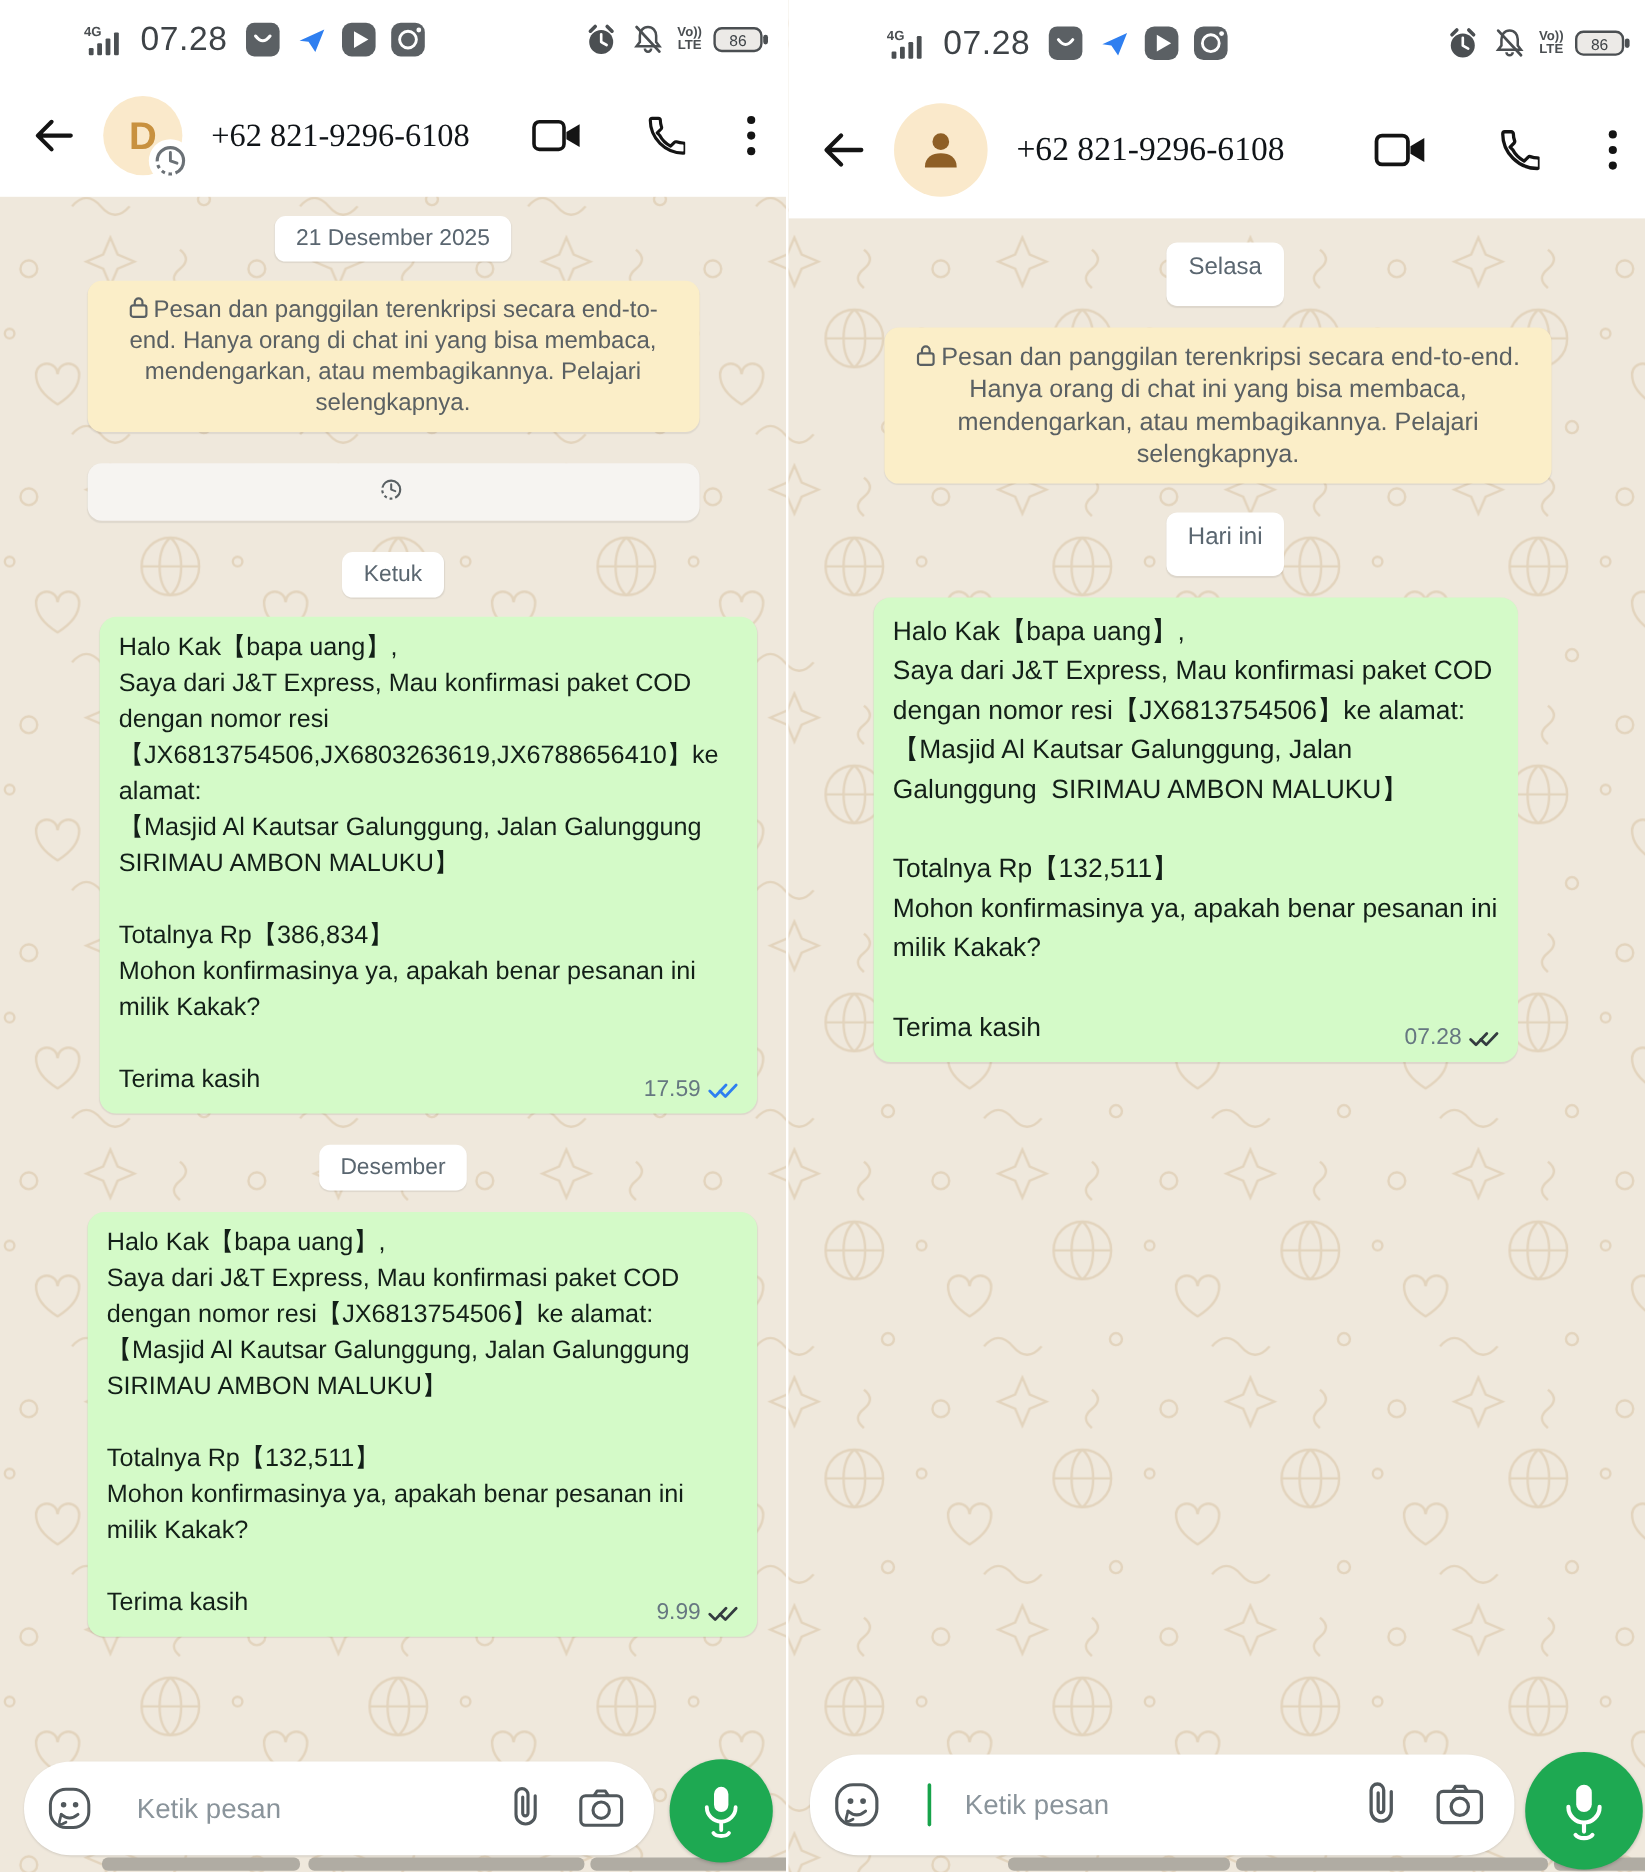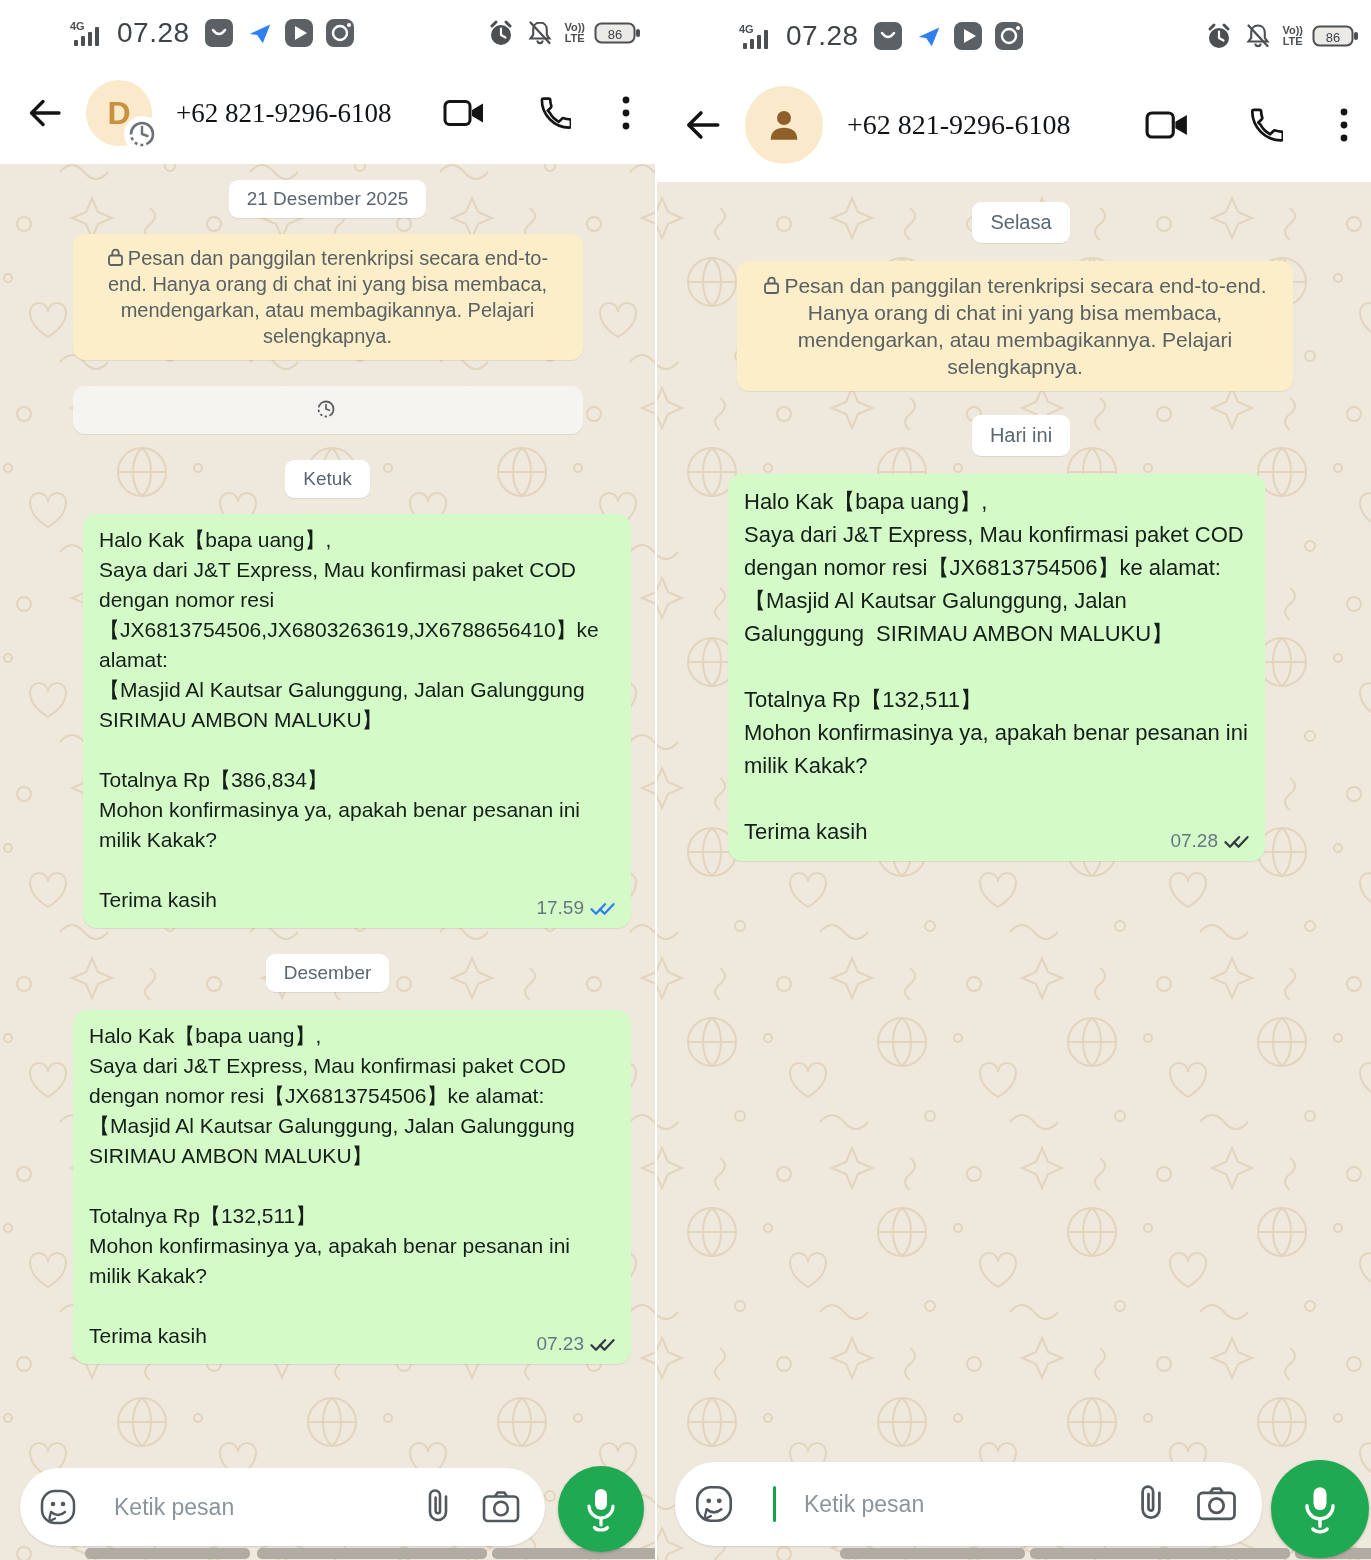--- a/index.html
+++ b/index.html
@@ -32,21 +32,21 @@
   .header-actions{display:flex;align-items:center;gap:50px;padding-left:10px;}
   .panel-right .header-actions{gap:56px;}
   .icon-btn{display:flex;align-items:center;justify-content:center;background:none;border:none;padding:0;cursor:pointer;}
 
   
   .chat-scroll{position:absolute;left:0;right:0;display:flex;flex-direction:column;align-items:center;z-index:2;}
   .panel-left .chat-scroll{top:160px;}
   .panel-right .chat-scroll{top:178px;}
   .chip{background:#ffffff;color:#5a6670;font-size:19px;border-radius:9px;
     padding:0 18px;height:38px;line-height:38px;box-shadow:0 1px 1px rgba(0,0,0,.08);}
-  .panel-right .chip{font-size:20px;height:41px;line-height:41px;margin-left:12px;}
+  .panel-right .chip{font-size:20px;height:53px;line-height:41px;margin-left:12px;}
   .notice{background:#FBEEC8;color:#5a6063;font-size:20px;line-height:26px;text-align:center;
     border-radius:12px;padding:11px 16px;box-shadow:0 1px 1px rgba(0,0,0,.07);}
   .notice-inline-icon{display:inline-block;vertical-align:-2px;margin-right:4px;}
   .panel-left .notice-encrypt{width:478px;margin-top:16px;}
   .panel-right .notice-encrypt{width:524px;margin-top:18px;font-size:21px;line-height:27px;}
   .notice-timer{background:#F6F4F1;width:478px;margin-top:26px;color:#5a6063;}
   .chip-date{margin-top:20px;}
   .chip-day{margin-top:26px;}
   .panel-right .chip-day{margin-top:24px;}
   .bubble{position:relative;background:#D4FAC8;border-radius:14px;align-self:flex-end;
@@ -230,21 +230,21 @@
     <div class="bubble bubble-2">
       <div class="bubble-text">Halo Kak【bapa uang】,
 Saya dari J&amp;T Express, Mau konfirmasi paket COD dengan nomor resi【JX6813754506】ke alamat:
 【Masjid Al Kautsar Galunggung, Jalan Galunggung  SIRIMAU AMBON MALUKU】
 
 Totalnya Rp【132,511】
 Mohon konfirmasinya ya, apakah benar pesanan ini milik Kakak?
 
 Terima kasih</div>
       <div class="bubble-meta">
-        <span class="bubble-time">07.23</span>
+        <span class="bubble-time">9.99</span>
         <svg width="28" height="16" viewBox="0 0 28 16">
           <g class="tick-delivered" fill="none" stroke-width="2.3" stroke-linecap="round" stroke-linejoin="round">
             <path d="M1.5 9.2 L6 13.7 L15 4.2"></path>
             <path d="M10 9.2 L14.5 13.7 L23.5 4.2"></path>
           </g>
         </svg>
       </div>
     </div>
   </div>
 

